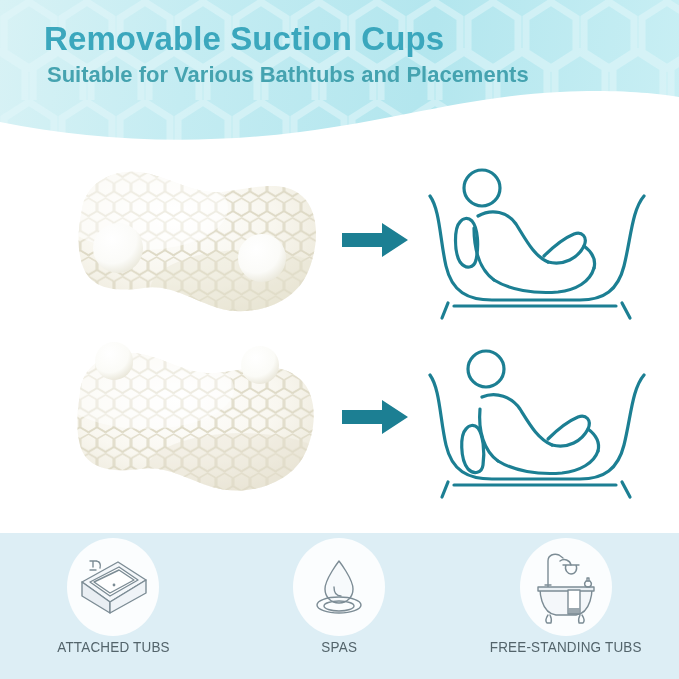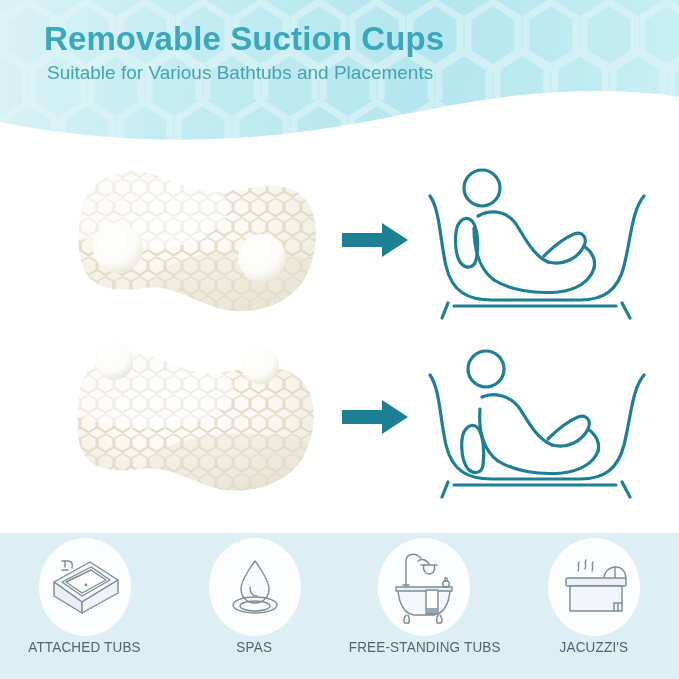--- a/index.html
+++ b/index.html
@@ -18,21 +18,21 @@
     overflow:hidden;
   }
   .hexpattern{position:absolute;left:0;top:0;width:679px;height:150px;opacity:.55;}
   .headerwave{position:absolute;left:0;top:0;width:679px;height:150px;}
   .head-text{position:absolute;left:44px;top:20px;z-index:5;}
   .title{
     font-size:33px;font-weight:bold;color:#3ba7bd;letter-spacing:.1px;
     line-height:1.15;margin:0;white-space:nowrap;
   }
   .subtitle{
-    font-size:19px;color:#45a3b0;margin:4px 0 0 3px;white-space:nowrap;font-weight:normal;
+    font-size:22px;color:#45a3b0;margin:4px 0 0 3px;white-space:nowrap;font-weight:bold;
   }
 
   
   .main{position:absolute;left:0;top:150px;width:679px;height:383px;background:#fff;}
 
   .row{position:absolute;left:0;width:679px;height:175px;}
   .row-1{top:8px;}
   .row-2{top:185px;}
 
   .pillow-wrap{position:absolute;left:46px;top:0;width:300px;height:175px;}
@@ -308,40 +308,17 @@
               <path d="M39 62 L49 62 M39 64 L49 64 M39 66 L49 66"></path>
 
               <path d="M56 34 C 54 36, 54 40, 58 40 C 62 40, 62 36, 60 34 Z"></path>
               <path d="M57 34 L57 31 L59 31 L59 34"></path>
             </g>
           </svg>
         </div>
         <div class="tile-label">FREE-STANDING TUBS</div>
       </div>
 
-      <div class="tile">
-        <div class="tile-icon">
-          <div class="disc"></div>
-          <svg width="76" height="72" viewBox="0 0 76 72">
-            <g fill="none" stroke="#7c8c95" stroke-width="1.4" stroke-linejoin="round" stroke-linecap="round">
-
-              <path d="M22 20 C 24 17, 21 14, 23 11"></path>
-              <path d="M29 18 C 31 15, 28 12, 30 9"></path>
-              <path d="M36 20 C 38 17, 35 14, 37 11"></path>
-
-              <path d="M48 28 C 48 20, 54 16, 60 16 C 66 16, 70 21, 70 28" fill="#fafcfd"></path>
-              <path d="M59 16 L59 28"></path>
-
-              <rect x="10" y="27" width="60" height="8" rx="1.5" fill="#eaf0f4"></rect>
-
-              <path d="M14 35 L66 35 L66 60 L14 60 Z" fill="#f2f6f9"></path>
-
-              <path d="M58 52 L58 60 M62 52 L62 60 M58 52 L66 52"></path>
-            </g>
-          </svg>
-        </div>
-        <div class="tile-label">JACUZZI'S</div>
-      </div>
 
     </div>
   </div>
 
 </div>
 
 </body></html>

